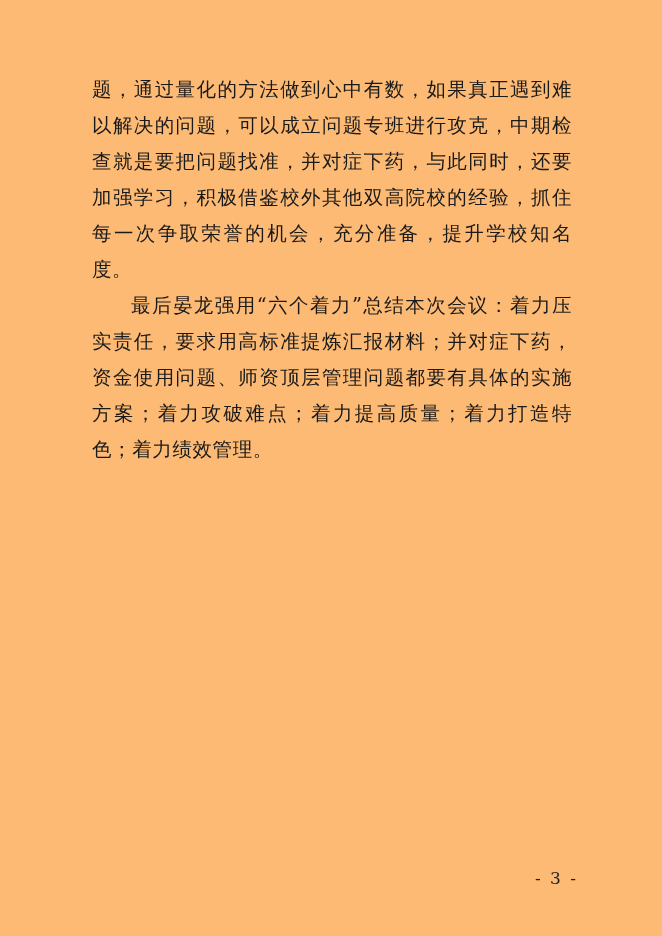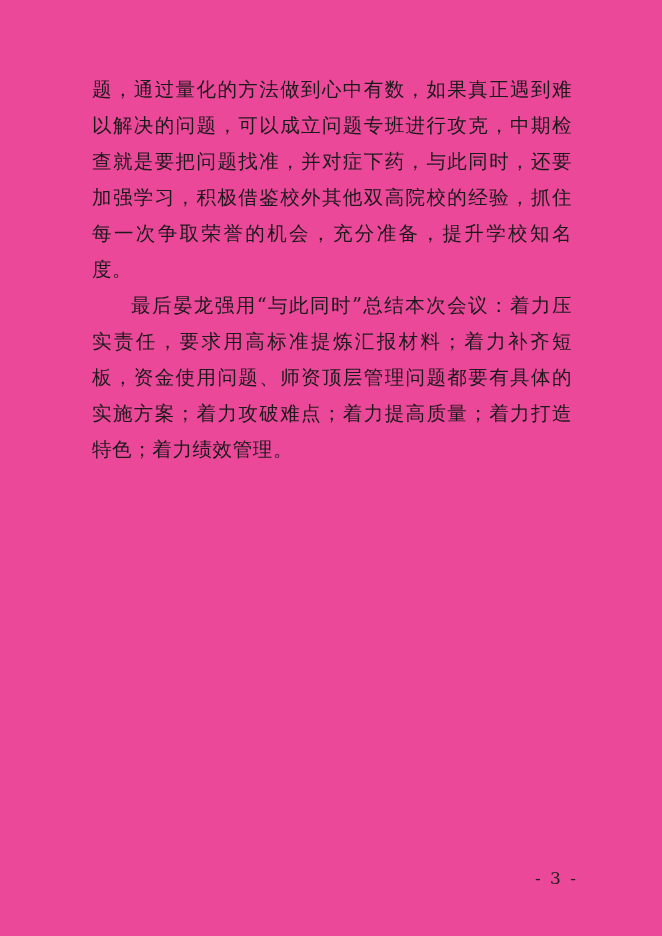--- a/index.html
+++ b/index.html
@@ -11,21 +11,21 @@
     height: 936px;
     background: #ffffff;
     font-family: "DejaVu Serif", "Liberation Serif", serif;
     color: #000000;
     overflow: hidden;
   }
   .page {
     position: relative;
     width: 662px;
     height: 936px;
-    background: #ec4899;
+    background: #fdba74;
     box-sizing: border-box;
   }
   .body-area {
     position: absolute;
     left: 92px;
     top: 72px;
     width: 480px;
   }
   .para {
     font-size: 19.5px;
@@ -58,18 +58,18 @@
     letter-spacing: 2px;
     font-family: "DejaVu Serif", "Liberation Serif", serif;
   }
 </style>
 </head>
 <body>
 
 <div class="page">
   <div class="body-area">
     <p class="para">题，通过量化的方法做到心中有数，如果真正遇到难以解决的问题，可以成立问题专班进行攻克，中期检查就是要把问题找准，并对症下药，与此同时，还要加强学习，积极借鉴校外其他双高院校的经验，抓住每一次争取荣誉的机会，充分准备，提升学校知名度。</p>
-    <p class="para indent">最后晏龙强用“与此同时”总结本次会议：着力压实责任，要求用高标准提炼汇报材料；着力补齐短板，资金使用问题、师资顶层管理问题都要有具体的实施方案；着力攻破难点；着力提高质量；着力打造特色；着力绩效管理。</p>
+    <p class="para indent">最后晏龙强用“六个着力”总结本次会议：着力压实责任，要求用高标准提炼汇报材料；并对症下药，资金使用问题、师资顶层管理问题都要有具体的实施方案；着力攻破难点；着力提高质量；着力打造特色；着力绩效管理。</p>
   </div>
   <div class="footer">
     <span class="page-number">- 3 -</span>
   </div>
 </div>
 
 </body></html>

